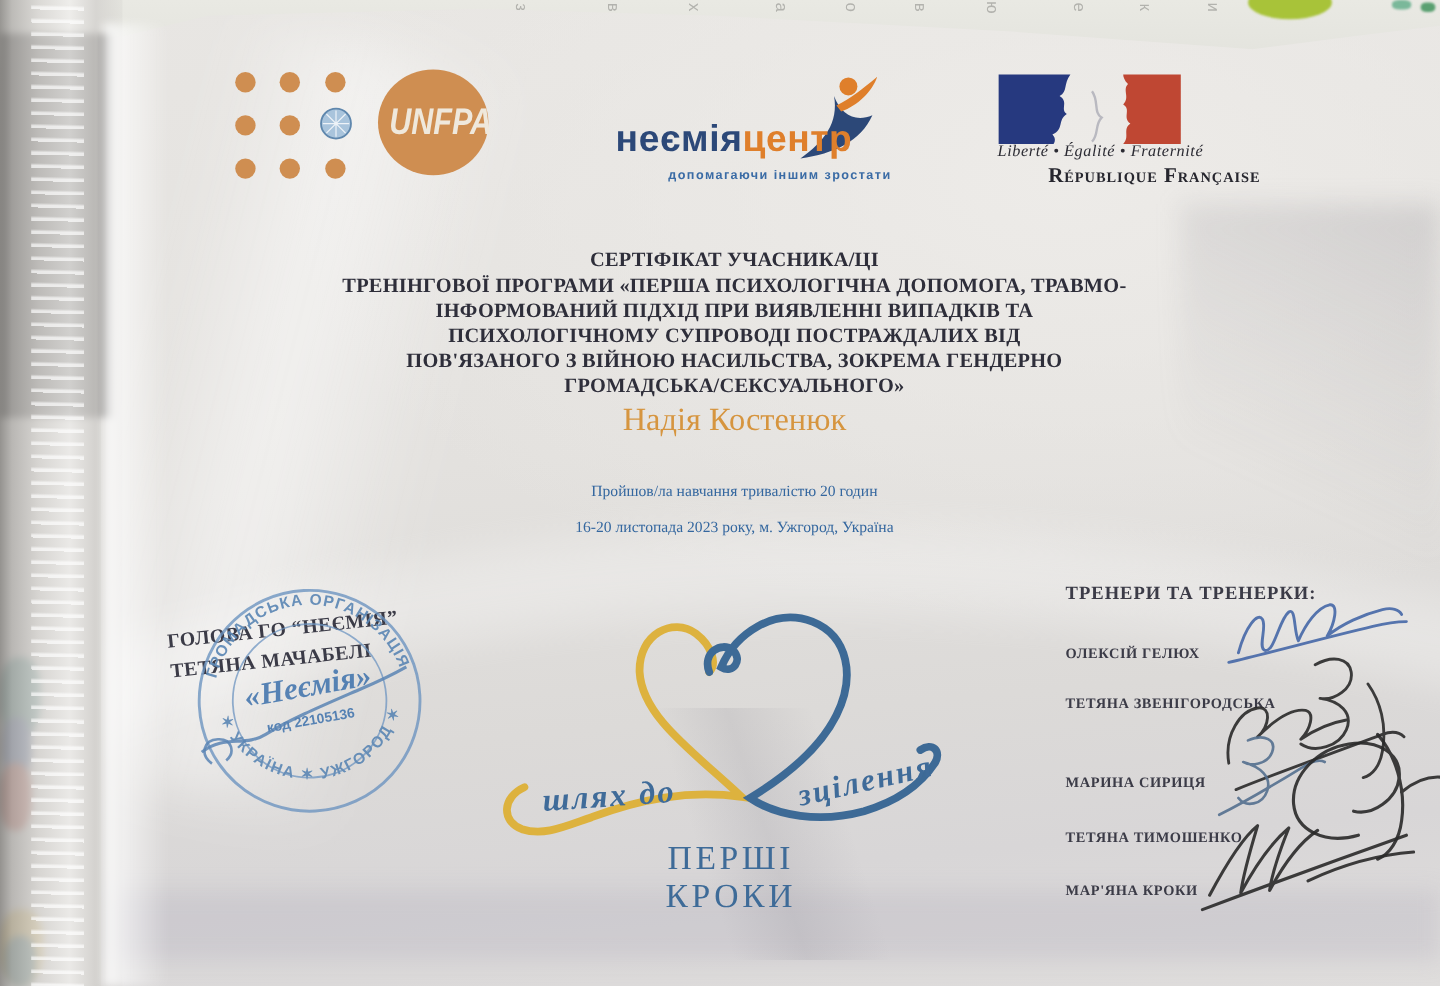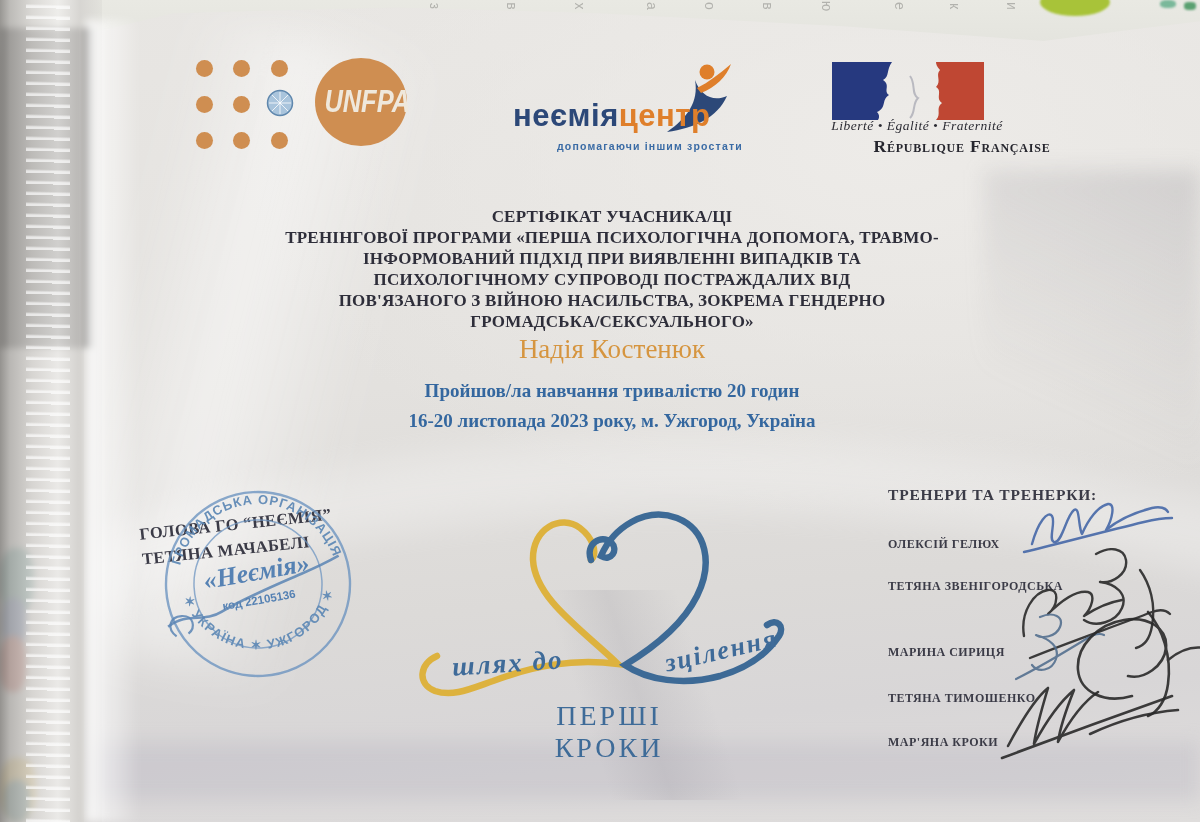--- a/index.html
+++ b/index.html
@@ -48,22 +48,22 @@
   .fr-motto{position:absolute;left:0;top:66px;width:182px;text-align:center;font-style:italic;
     font-size:13.5px;color:#2b2b33;letter-spacing:.5px;}
   .fr-country{position:absolute;left:-4px;top:84px;width:192px;text-align:center;
     font-variant:small-caps;font-size:17.5px;font-weight:700;color:#26262e;letter-spacing:.8px;margin-left:44px;}
 
   
   .title-block{left:178px;top:206px;width:700px;text-align:center;color:#2e2e3a;
     font-weight:bold;font-size:17px;line-height:21px;letter-spacing:.2px;}
   .name{left:178px;top:334px;width:700px;text-align:center;color:#d6953f;
     font-weight:normal;font-size:27px;}
-  .completion{left:178px;top:376px;width:700px;text-align:center;color:#34679f;
-    font-weight:bold;font-size:19px;line-height:30px;}
+  .completion{left:178px;top:394px;width:700px;text-align:center;color:#34679f;
+    font-weight:normal;font-size:13px;line-height:30px;}
 
   
   .signatory{left:56px;top:506px;width:300px;transform:rotate(-6deg);color:#3b3b47;
     font-weight:bold;font-size:16.5px;line-height:25px;letter-spacing:.4px;}
   .stamp{left:74px;top:484px;width:200px;height:200px;transform:rotate(-3deg);opacity:.92;}
 
   
   .phrase{color:#3f6b99;font-style:italic;font-weight:600;letter-spacing:2px;}
   .caption{left:418px;top:700px;width:214px;text-align:center;color:#3e6b98;
     font-size:28px;letter-spacing:3px;}

